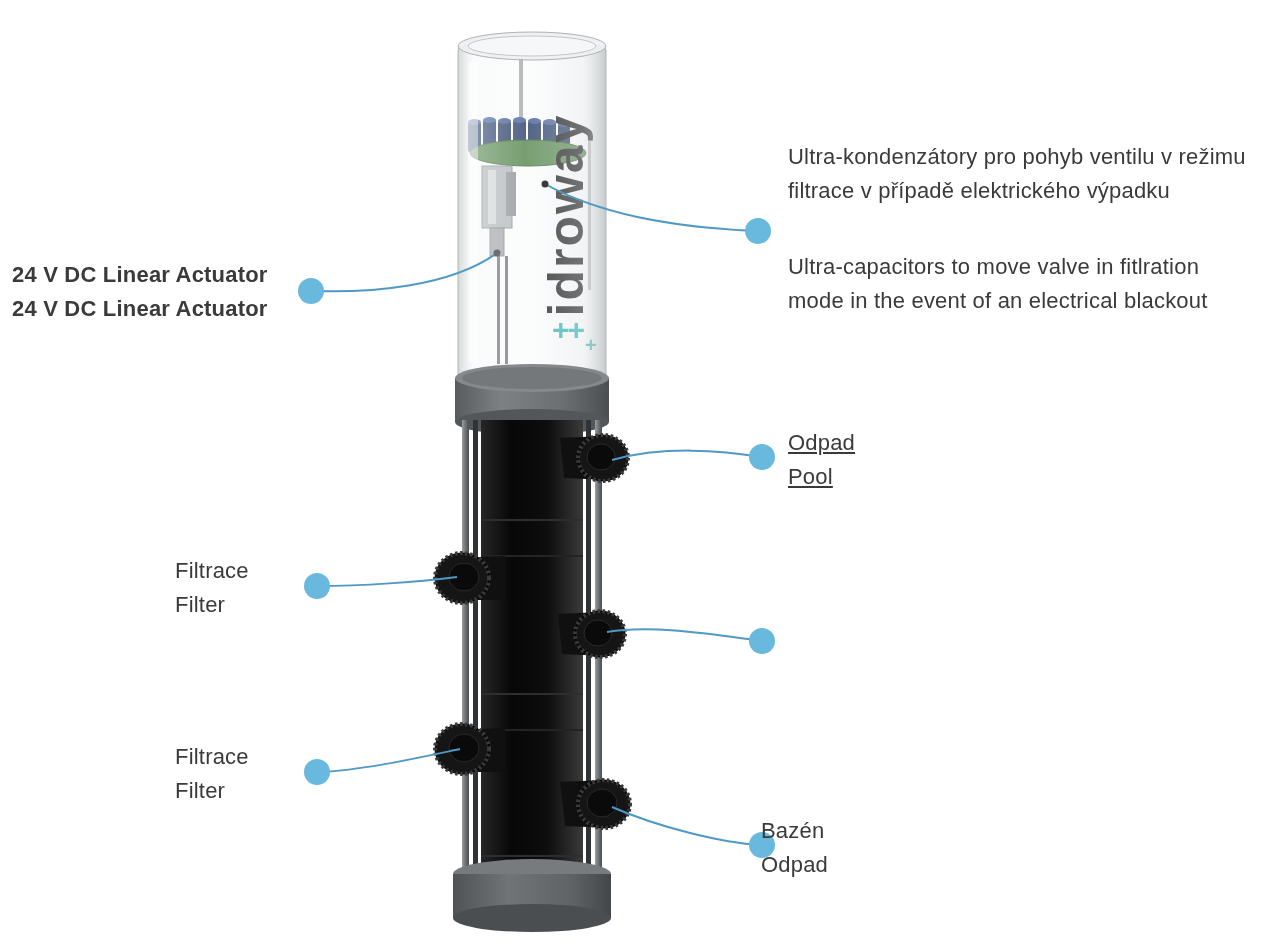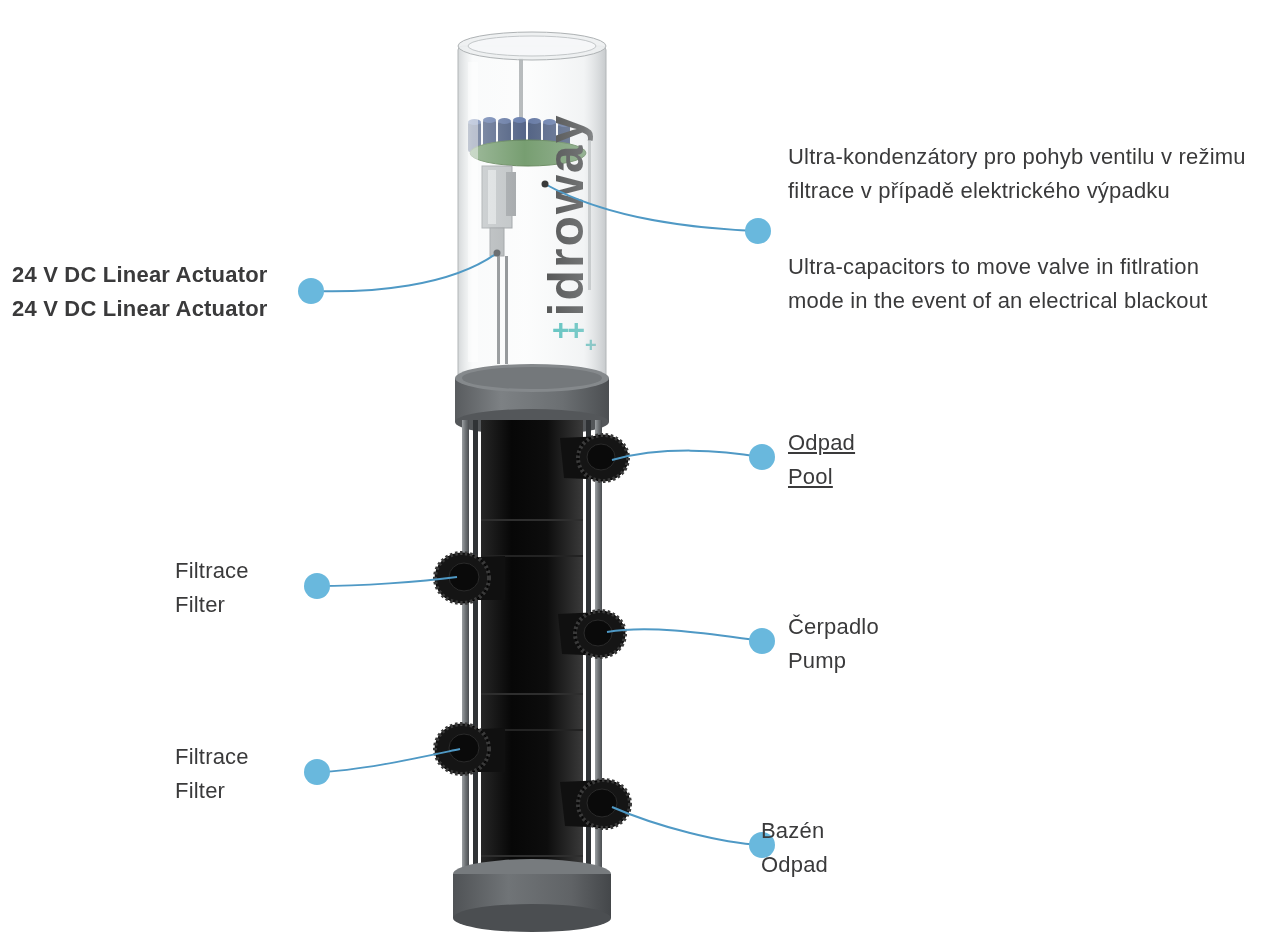--- a/index.html
+++ b/index.html
@@ -204,24 +204,20 @@
   <div class="label" style="left:788px; top:426px;text-decoration:underline;">
     <div>Odpad</div>
     <div>Pool</div>
   </div>
 
   <div class="label" style="left:175px; top:554px;">
     <div>Filtrace</div>
     <div>Filter</div>
   </div>
 
-  <div class="label" style="left:788px; top:610px;">
-    <div>Čerpadlo</div>
-    <div>Pump</div>
-  </div>
 
   <div class="label" style="left:175px; top:740px;">
     <div>Filtrace</div>
     <div>Filter</div>
   </div>
 
   <div class="label" style="left:761px; top:814px;">
     <div>Bazén</div>
     <div>Odpad</div>
   </div>

